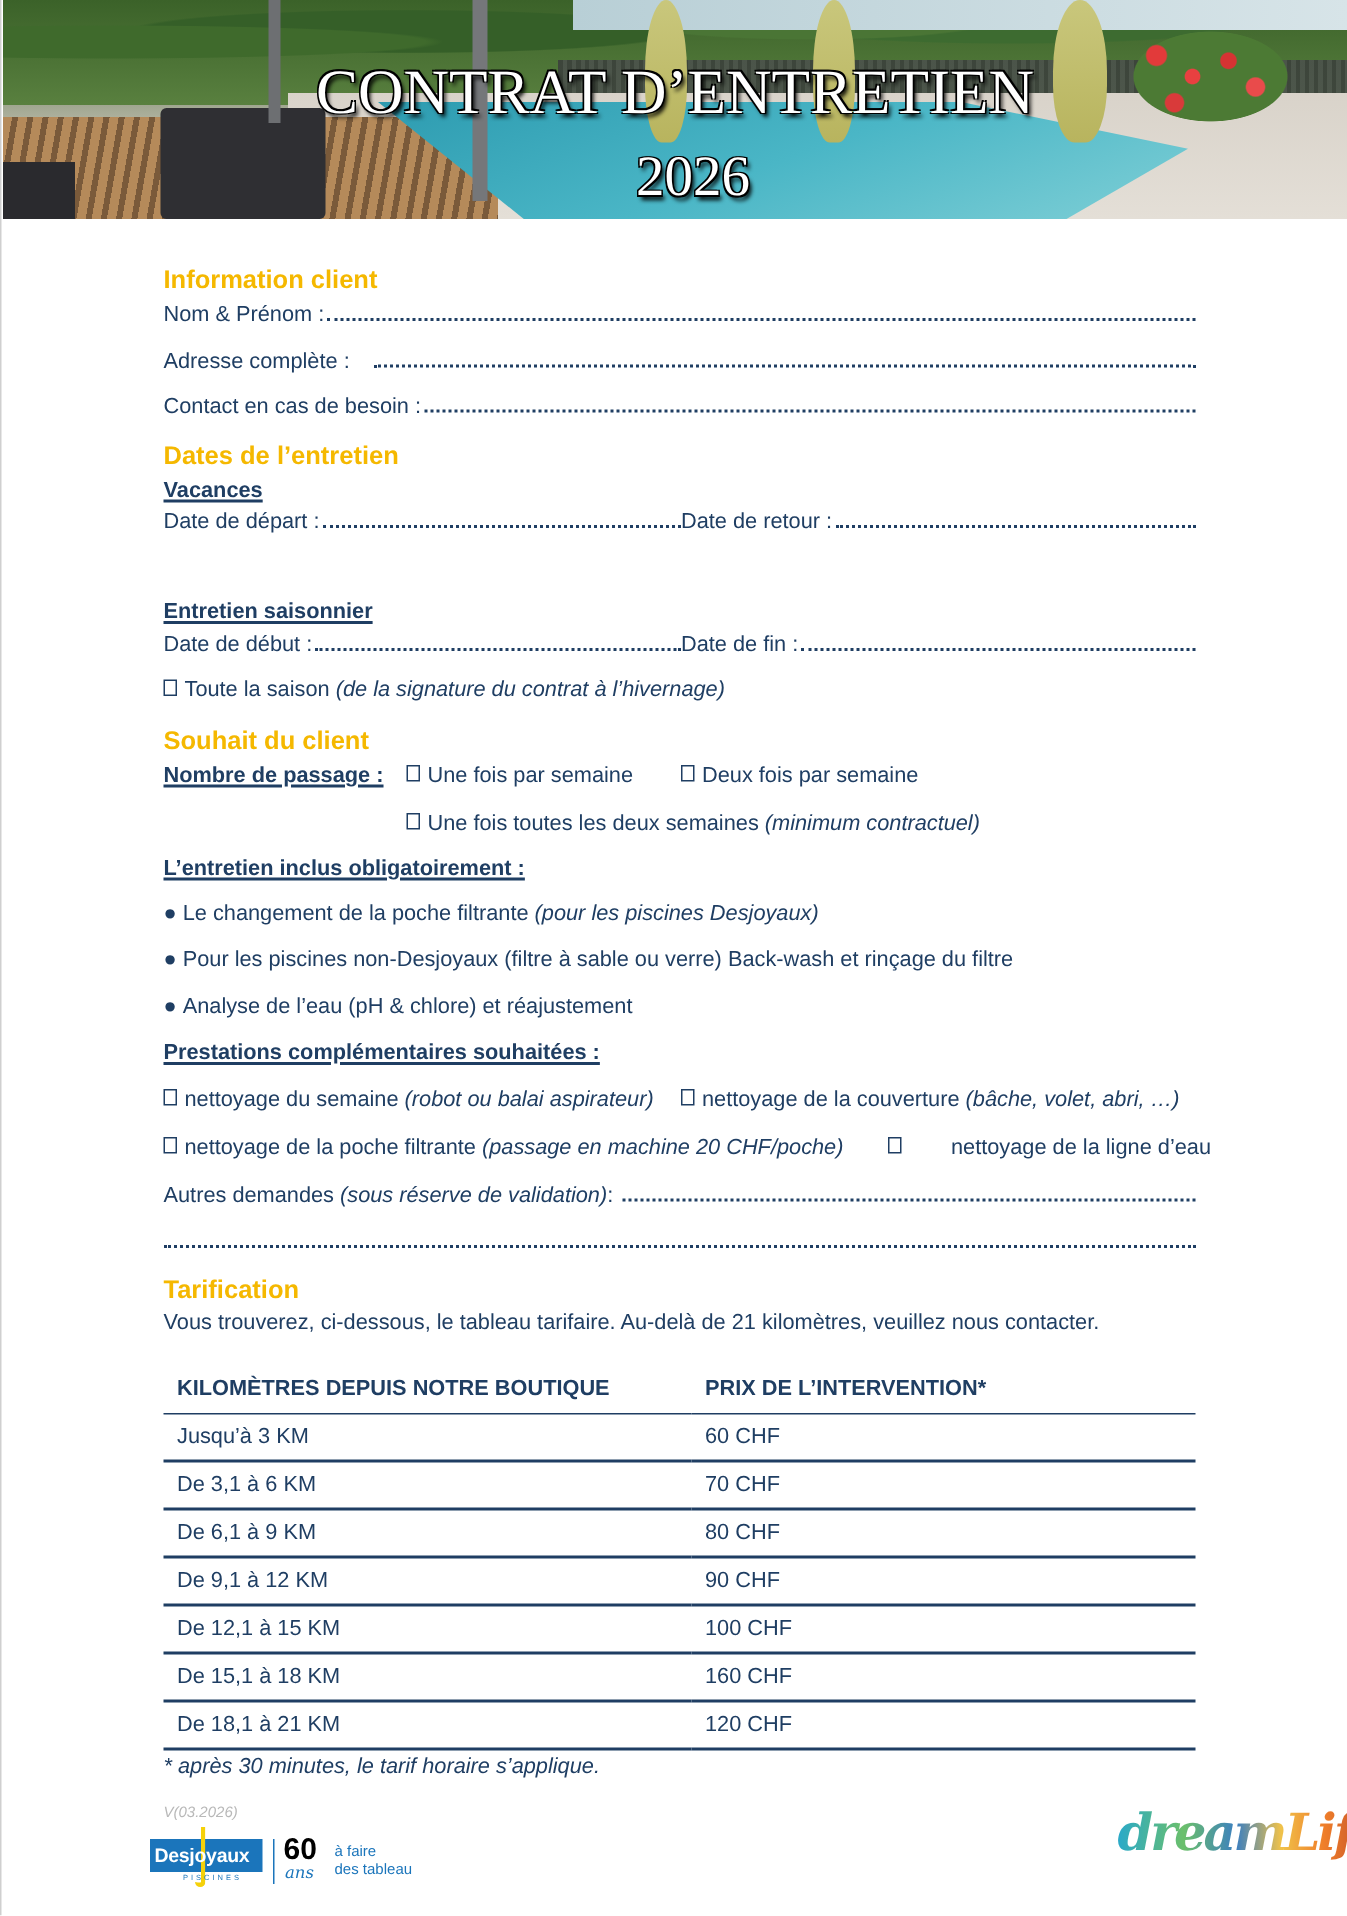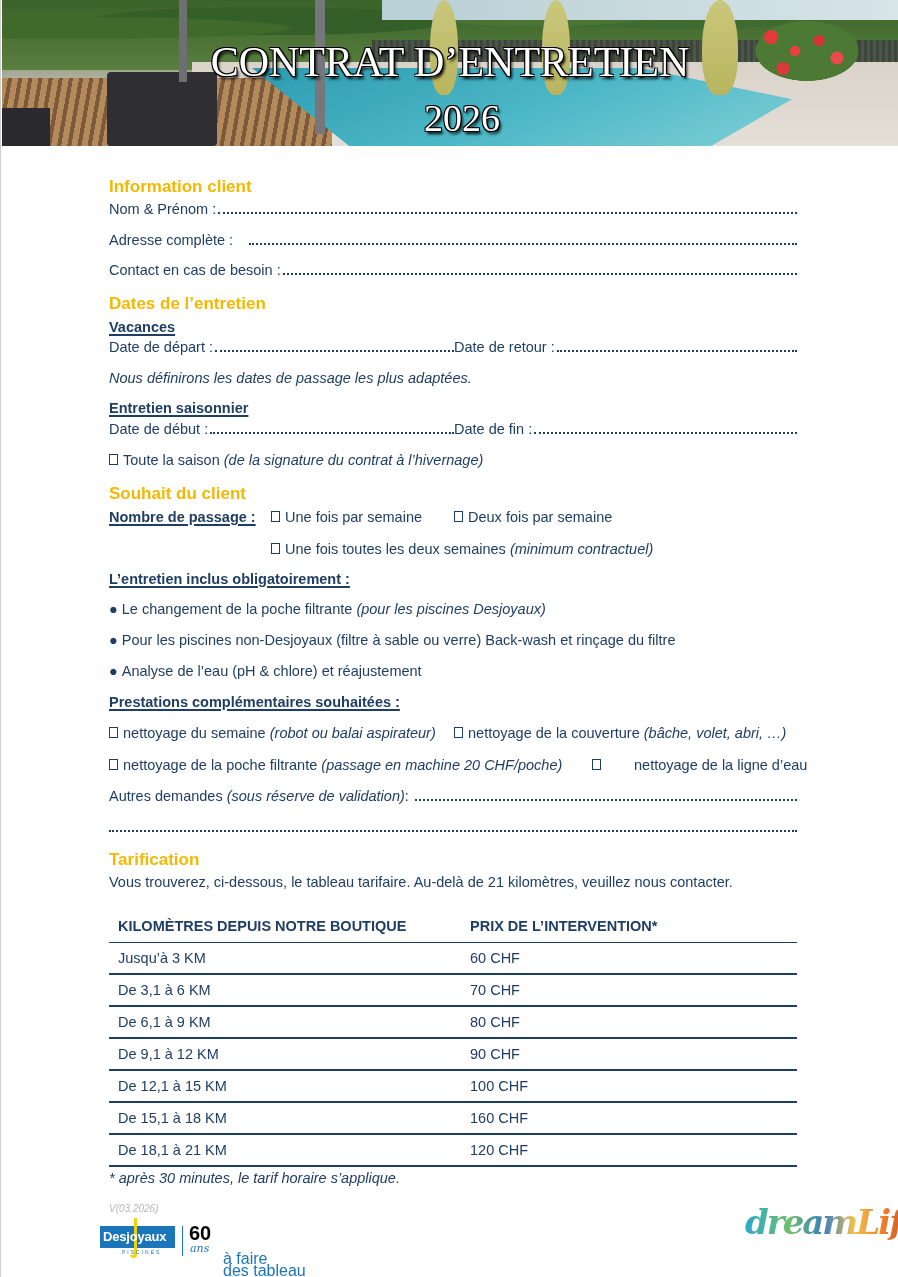--- a/index.html
+++ b/index.html
@@ -72,21 +72,21 @@
   .dj-logo { position: absolute; left: 99px; top: 1226px; width: 75px; height: 31px; }
   .dj-box { position: absolute; left: 0; top: 0; width: 75px; height: 22px; background: #1b75bb; }
   .dj-box.bottom { top: 22px; height: 9px; background: #ffffff; border: 0; }
   .dj-text { position: absolute; left: 3px; top: 3px; font-size: 13px; font-weight: bold; color: #ffffff; letter-spacing: -0.2px; }
   .dj-sub { position: absolute; left: 22px; top: 23px; font-size: 5px; letter-spacing: 2px; color: #1b75bb; }
   .dj-hook { position: absolute; left: 30px; top: -8px; width: 7px; height: 40px;
              border-right: 3px solid #f5d10a; border-bottom: 3px solid #f5d10a; border-radius: 0 0 6px 6px; box-sizing: border-box; }
   .sep { position: absolute; left: 181px; top: 1226px; width: 1px; height: 30px; background: #1b75bb; }
   .sixty { position: absolute; left: 188px; top: 1222px; font-size: 20px; font-weight: bold; color: #000000; }
   .ans { position: absolute; left: 189px; top: 1242px; font-size: 11px; font-style: italic; color: #1b75bb; font-family: "DejaVu Serif", serif; }
-  .waves { position: absolute; left: 222px; top: 1229px; font-size: 16px; line-height: 12px; color: #1b75bb; margin-top: 24px; }
+  .waves { position: absolute; left: 222px; top: 1229px; font-size: 10px; line-height: 12px; color: #1b75bb; }
 
   .dream { position: absolute; left: 744px; top: 1202px; font-family: "DejaVu Serif", serif; font-style: italic;
            font-size: 34px; font-weight: bold; letter-spacing: -2px;
            background: linear-gradient(90deg, #2aa9c9 0%, #6bbf6b 25%, #3c7fbf 45%, #f0c24a 62%, #f07f2a 78%, #b3422a 100%);
            -webkit-background-clip: text; background-clip: text; color: transparent; }
 </style>
 </head>
 <body>
 
 <div class="page">
@@ -127,21 +127,20 @@
   <div class="abs h-section" style="left:108px;top:294px;">Dates de l’entretien</div>
   <div class="abs subhead" style="left:108px;top:318px;">Vacances</div>
   <div class="abs row" style="left:108px;top:338px;width:345px;">
     <span>Date de départ :</span>
     <span class="dots"></span>
   </div>
   <div class="abs row" style="left:453px;top:338px;width:343px;">
     <span>Date de retour :</span>
     <span class="dots"></span>
   </div>
-  <div class="abs row italic" style="left:108px;top:369px;">Nous définirons les dates de passage les plus adaptées.</div>
 
   <div class="abs subhead" style="left:108px;top:399px;">Entretien saisonnier</div>
   <div class="abs row" style="left:108px;top:420px;width:345px;">
     <span>Date de début :</span>
     <span class="dots"></span>
   </div>
   <div class="abs row" style="left:453px;top:420px;width:343px;">
     <span>Date de fin :</span>
     <span class="dots"></span>
   </div>

